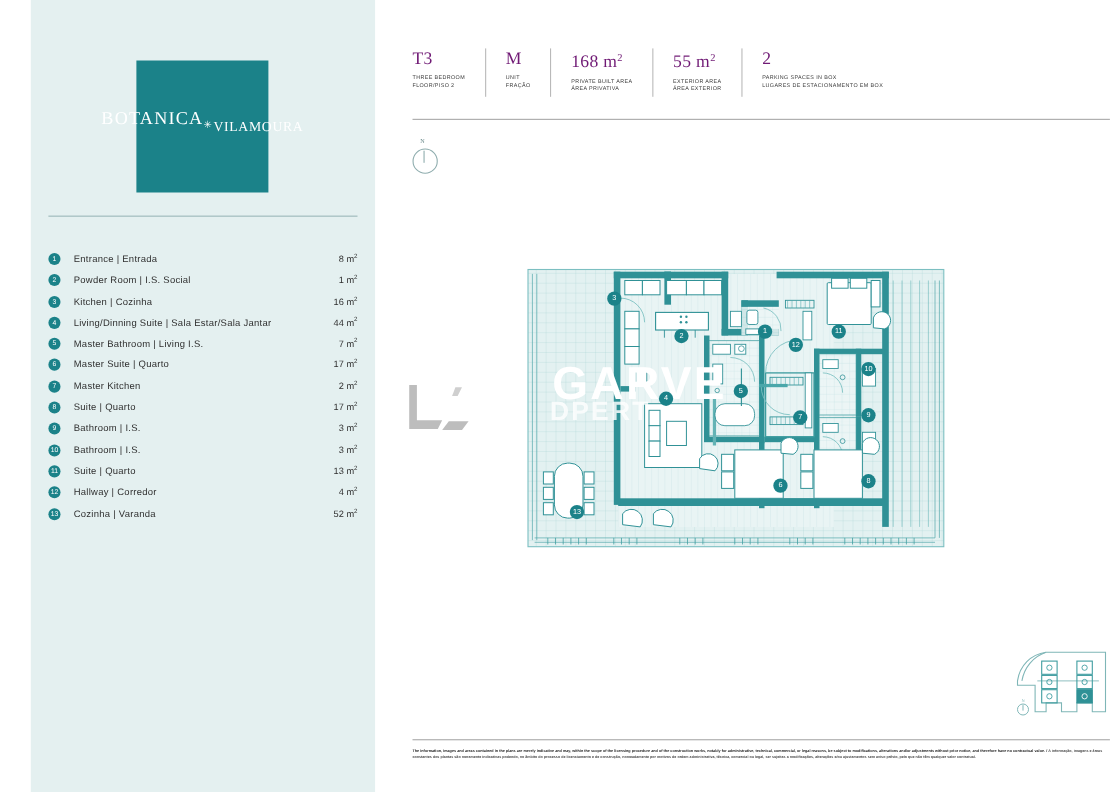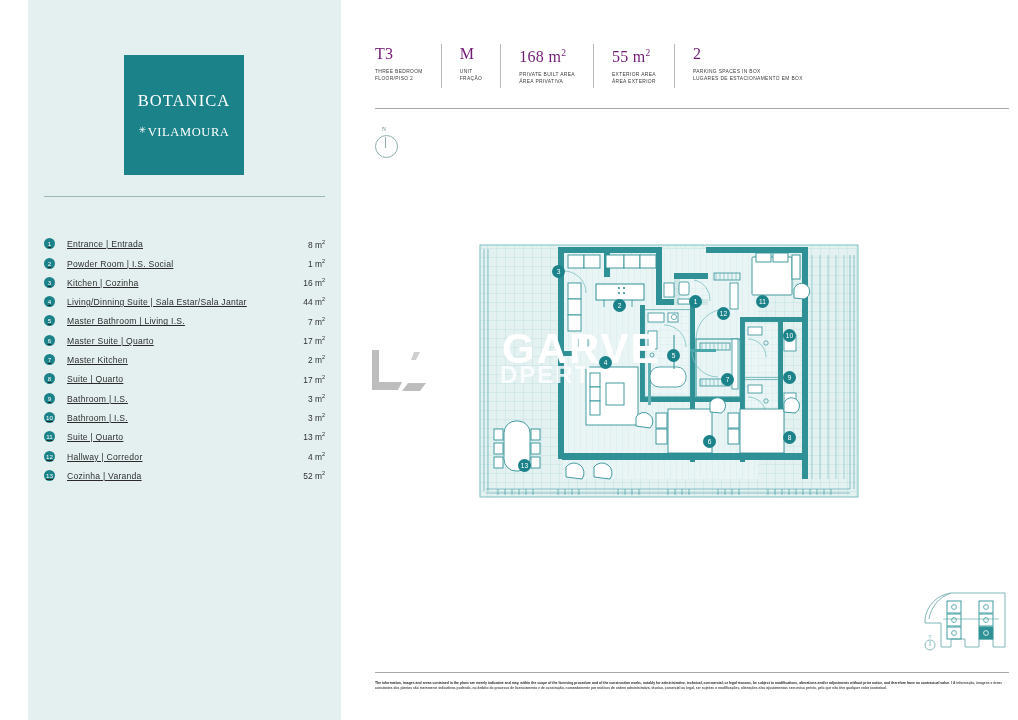--- a/index.html
+++ b/index.html
@@ -26,21 +26,21 @@
     background: #e4f0f0;
   }
   #logo-block {
     position: absolute;
     left: 96px;
     top: 55px;
     width: 120px;
     height: 120px;
     background: #1b8289;
     display: flex;
-    flex-direction: column;
+    flex-direction: row;
     align-items: center;
     justify-content: center;
   }
   #logo-title {
     color: #ffffff;
     font-family: "Liberation Serif", serif;
     font-size: 16.5px;
     letter-spacing: 1.1px;
     margin-bottom: 14px;
   }
@@ -69,22 +69,21 @@
   #legend {
     position: absolute;
     left: 16px;
     top: 230px;
     width: 281px;
   }
   .legend-row {
     position: relative;
     height: 19.3px;
     display: flex;
-    align-items: flex-end;
-    text-decoration: underline;
+    align-items: flex-start;
   }
   .legend-badge {
     width: 11px;
     height: 11px;
     border-radius: 50%;
     background: #1b8289;
     color: #ffffff;
     font-size: 6.2px;
     line-height: 11px;
     text-align: center;

